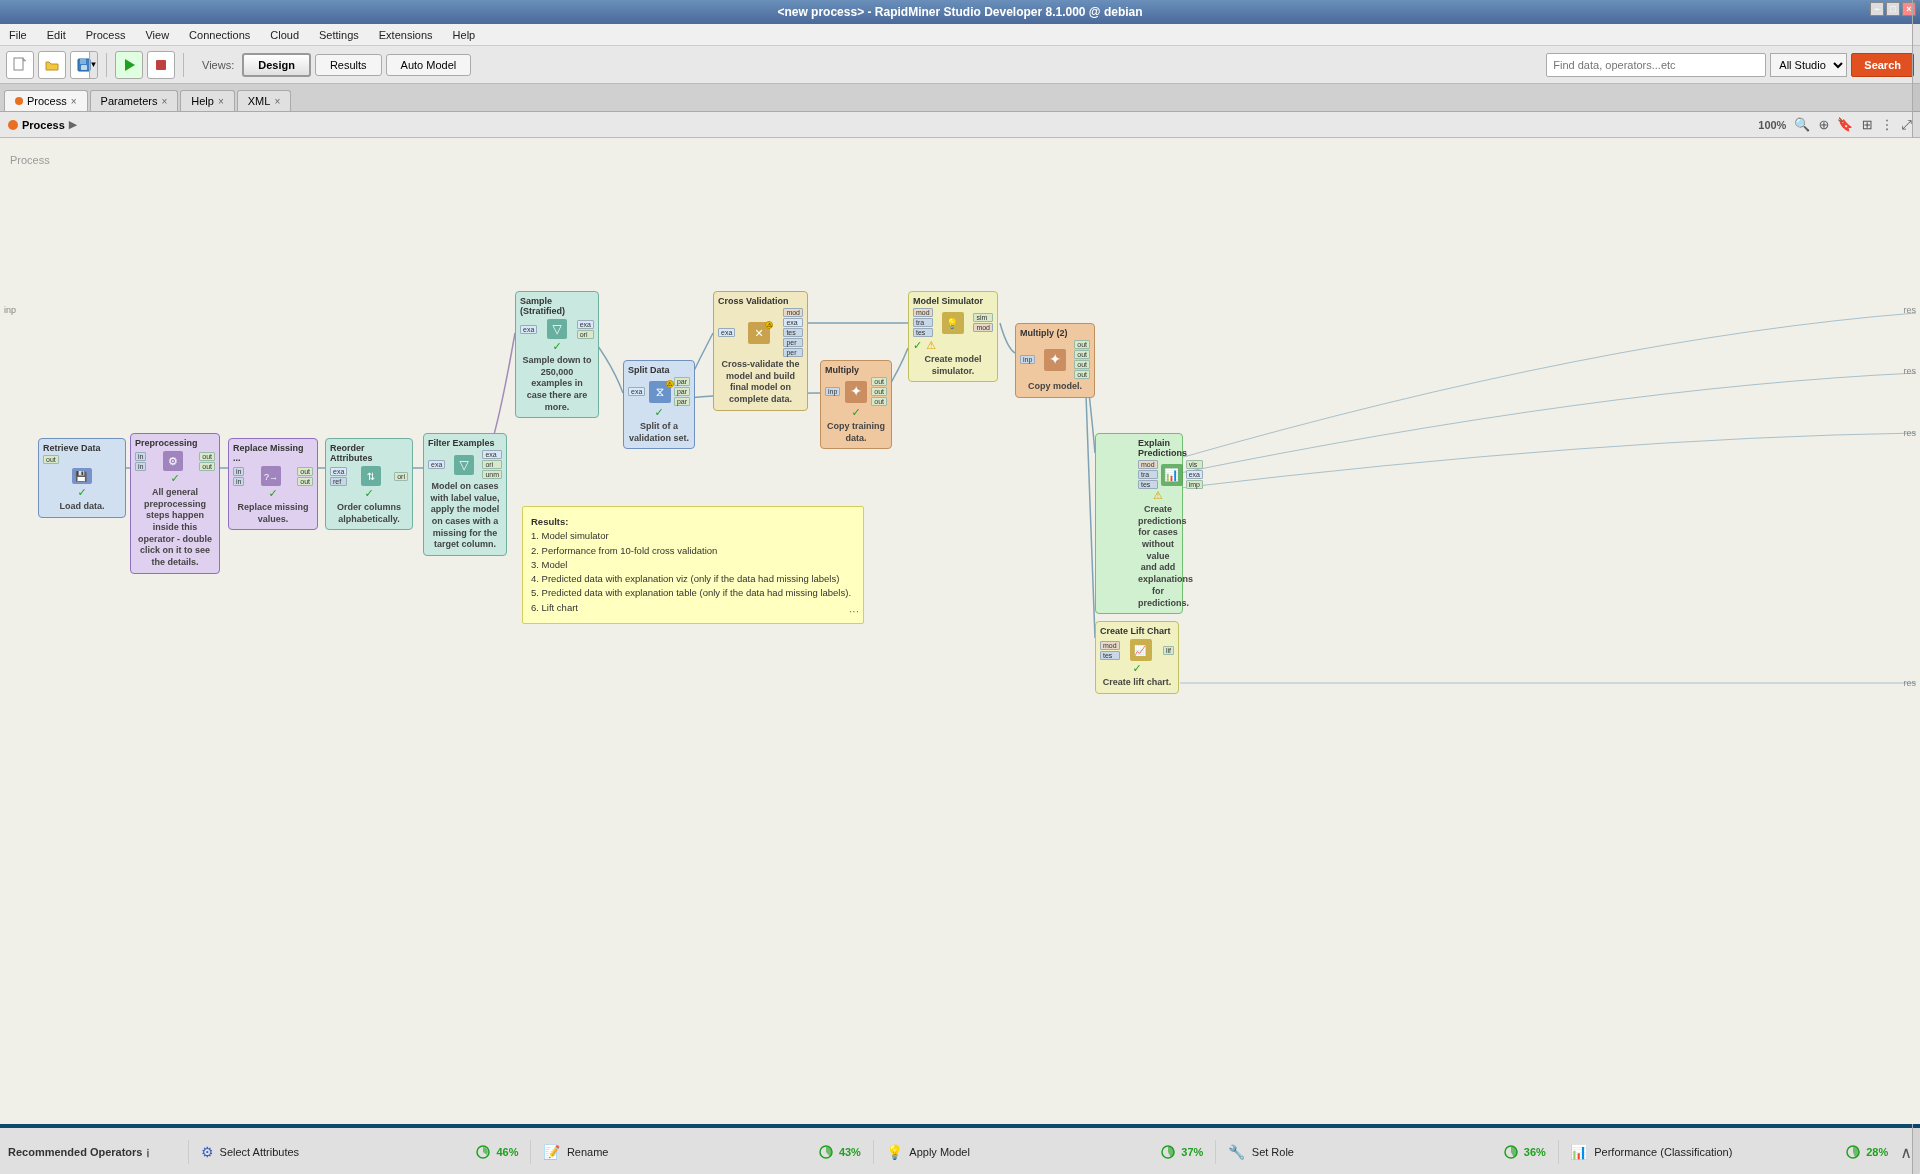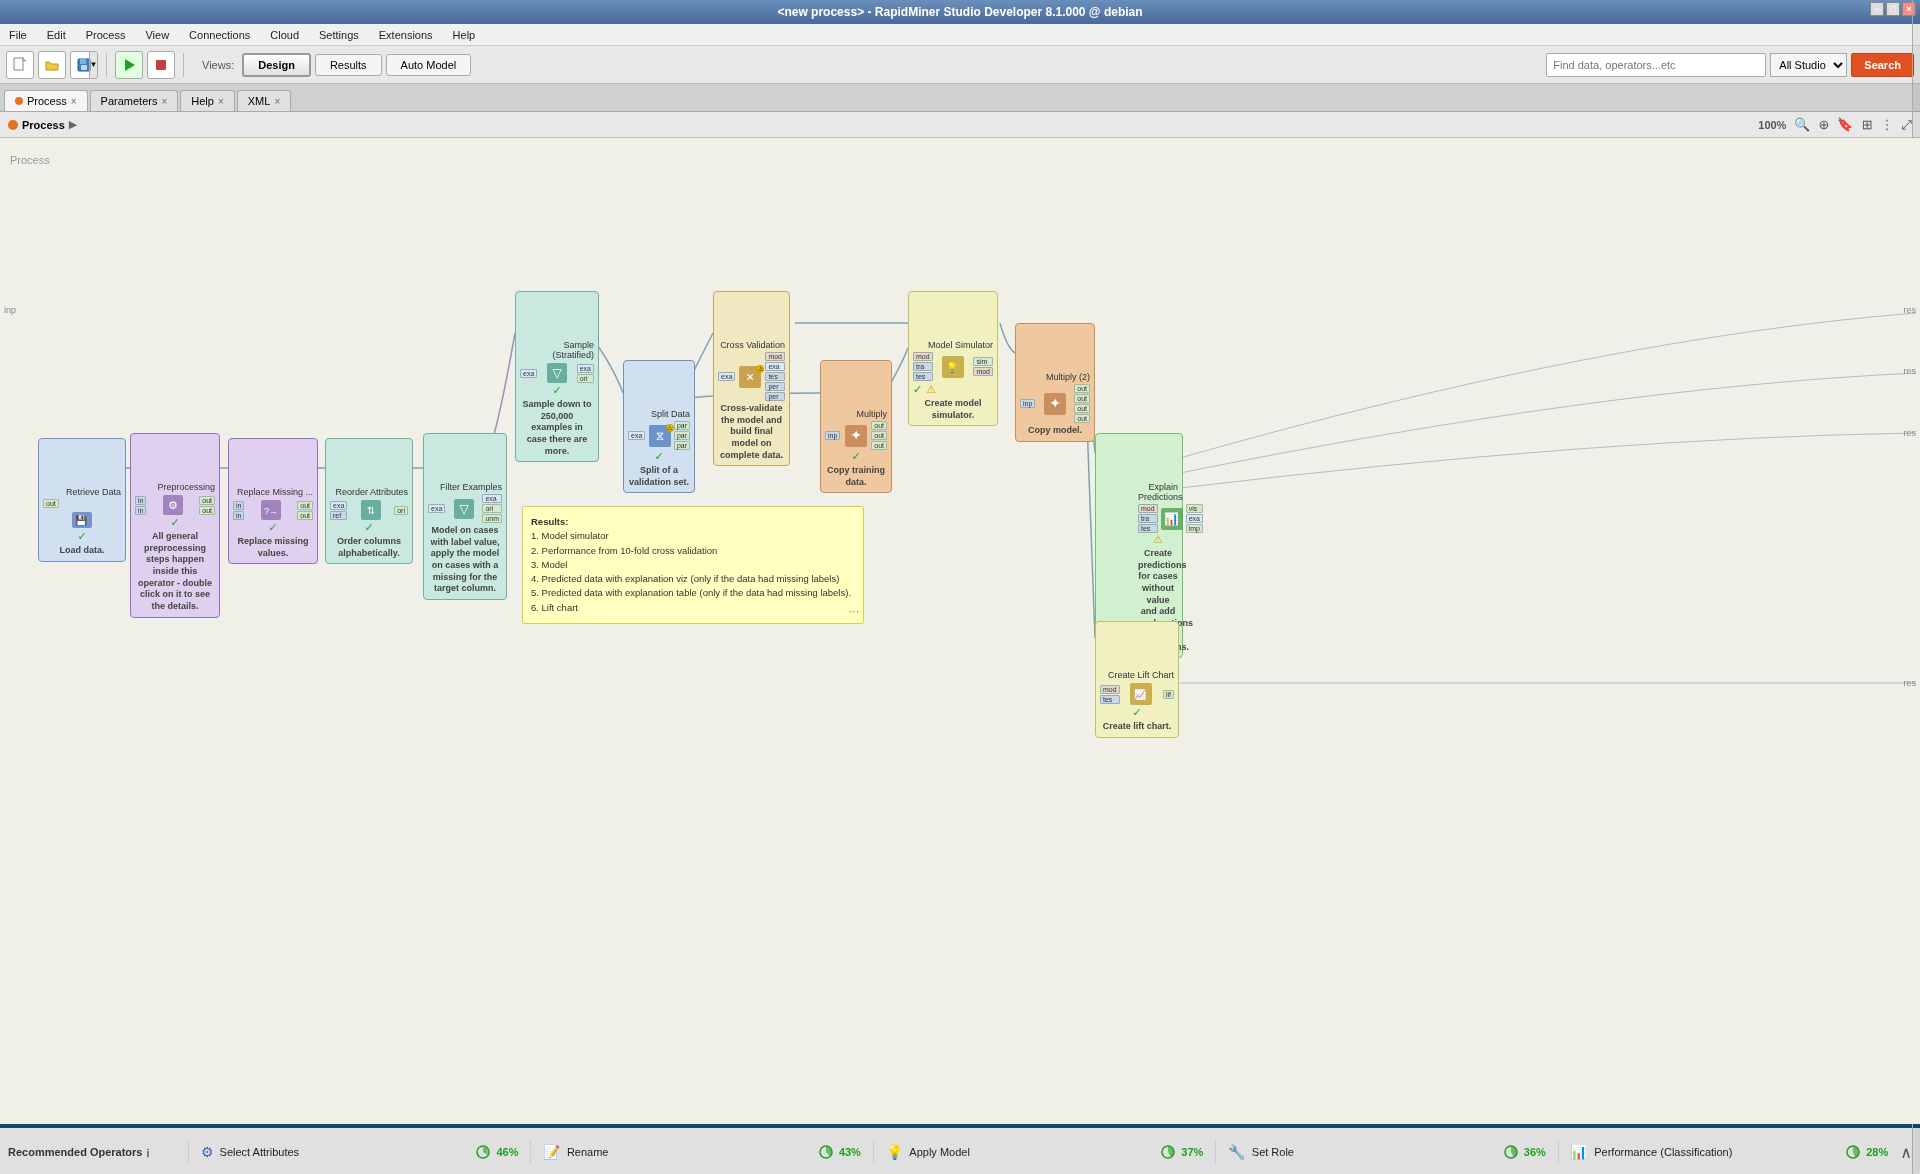--- a/index.html
+++ b/index.html
@@ -178,25 +178,24 @@
       background: #f5e8d0;
       border: 1px solid #c8a870;
       border-radius: 4px;
       padding: 4px;
       min-width: 65px;
       font-size: 9px;
       cursor: pointer;
     }
     .node-title {
       font-size: 9px;
-      font-weight: normal;
-      text-align: right;
+      font-weight: bold;
+      text-align: left;
       margin-bottom: 2px;
       color: #333;
-      margin-top: 44px;
     }
     .check-mark { color: #20a020; font-size: 11px; text-align: center; }
     .warn-mark { color: #e0a000; font-size: 11px; text-align: center; }
 
     
     .node-blue { background: #d0e0f0; border-color: #7090c0; }
     .node-green { background: #d0f0d0; border-color: #70c070; padding-left: 42px; }
     .node-purple { background: #e0d0f0; border-color: #9070c0; }
     .node-yellow { background: #f0f0c0; border-color: #c0c060; }
     .node-salmon { background: #f0c8a0; border-color: #c09060; }
@@ -584,21 +583,21 @@
         <div style="display:flex;flex-direction:column;gap:1px;">
           <span class="port-label out">par</span>
           <span class="port-label out">par</span>
           <span class="port-label out">par</span>
         </div>
       </div>
       <div class="check-mark">✓</div>
       <div class="node-label">Split of a validation set.</div>
     </div>
 
-    <div class="process-node" style="left:713px;top:153px;width:77px;background:#f0e8c0;border-color:#c0a860;">
+    <div class="process-node" style="left:713px;top:153px;width:95px;background:#f0e8c0;border-color:#c0a860;">
       <div class="node-title">Cross Validation</div>
       <div class="node-inner">
         <div style="display:flex;flex-direction:column;gap:1px;">
           <span class="port-label exa">exa</span>
         </div>
         <div style="flex:1;display:flex;align-items:center;justify-content:center;">
           <div style="position:relative;width:24px;height:24px;">
             <svg width="24" height="24">
                 <rect x="1" y="1" width="22" height="22" rx="2" fill="#c09030" opacity="0.8"></rect>
                 <text x="12" y="16" text-anchor="middle" fill="white" font-size="11">✕</text>

